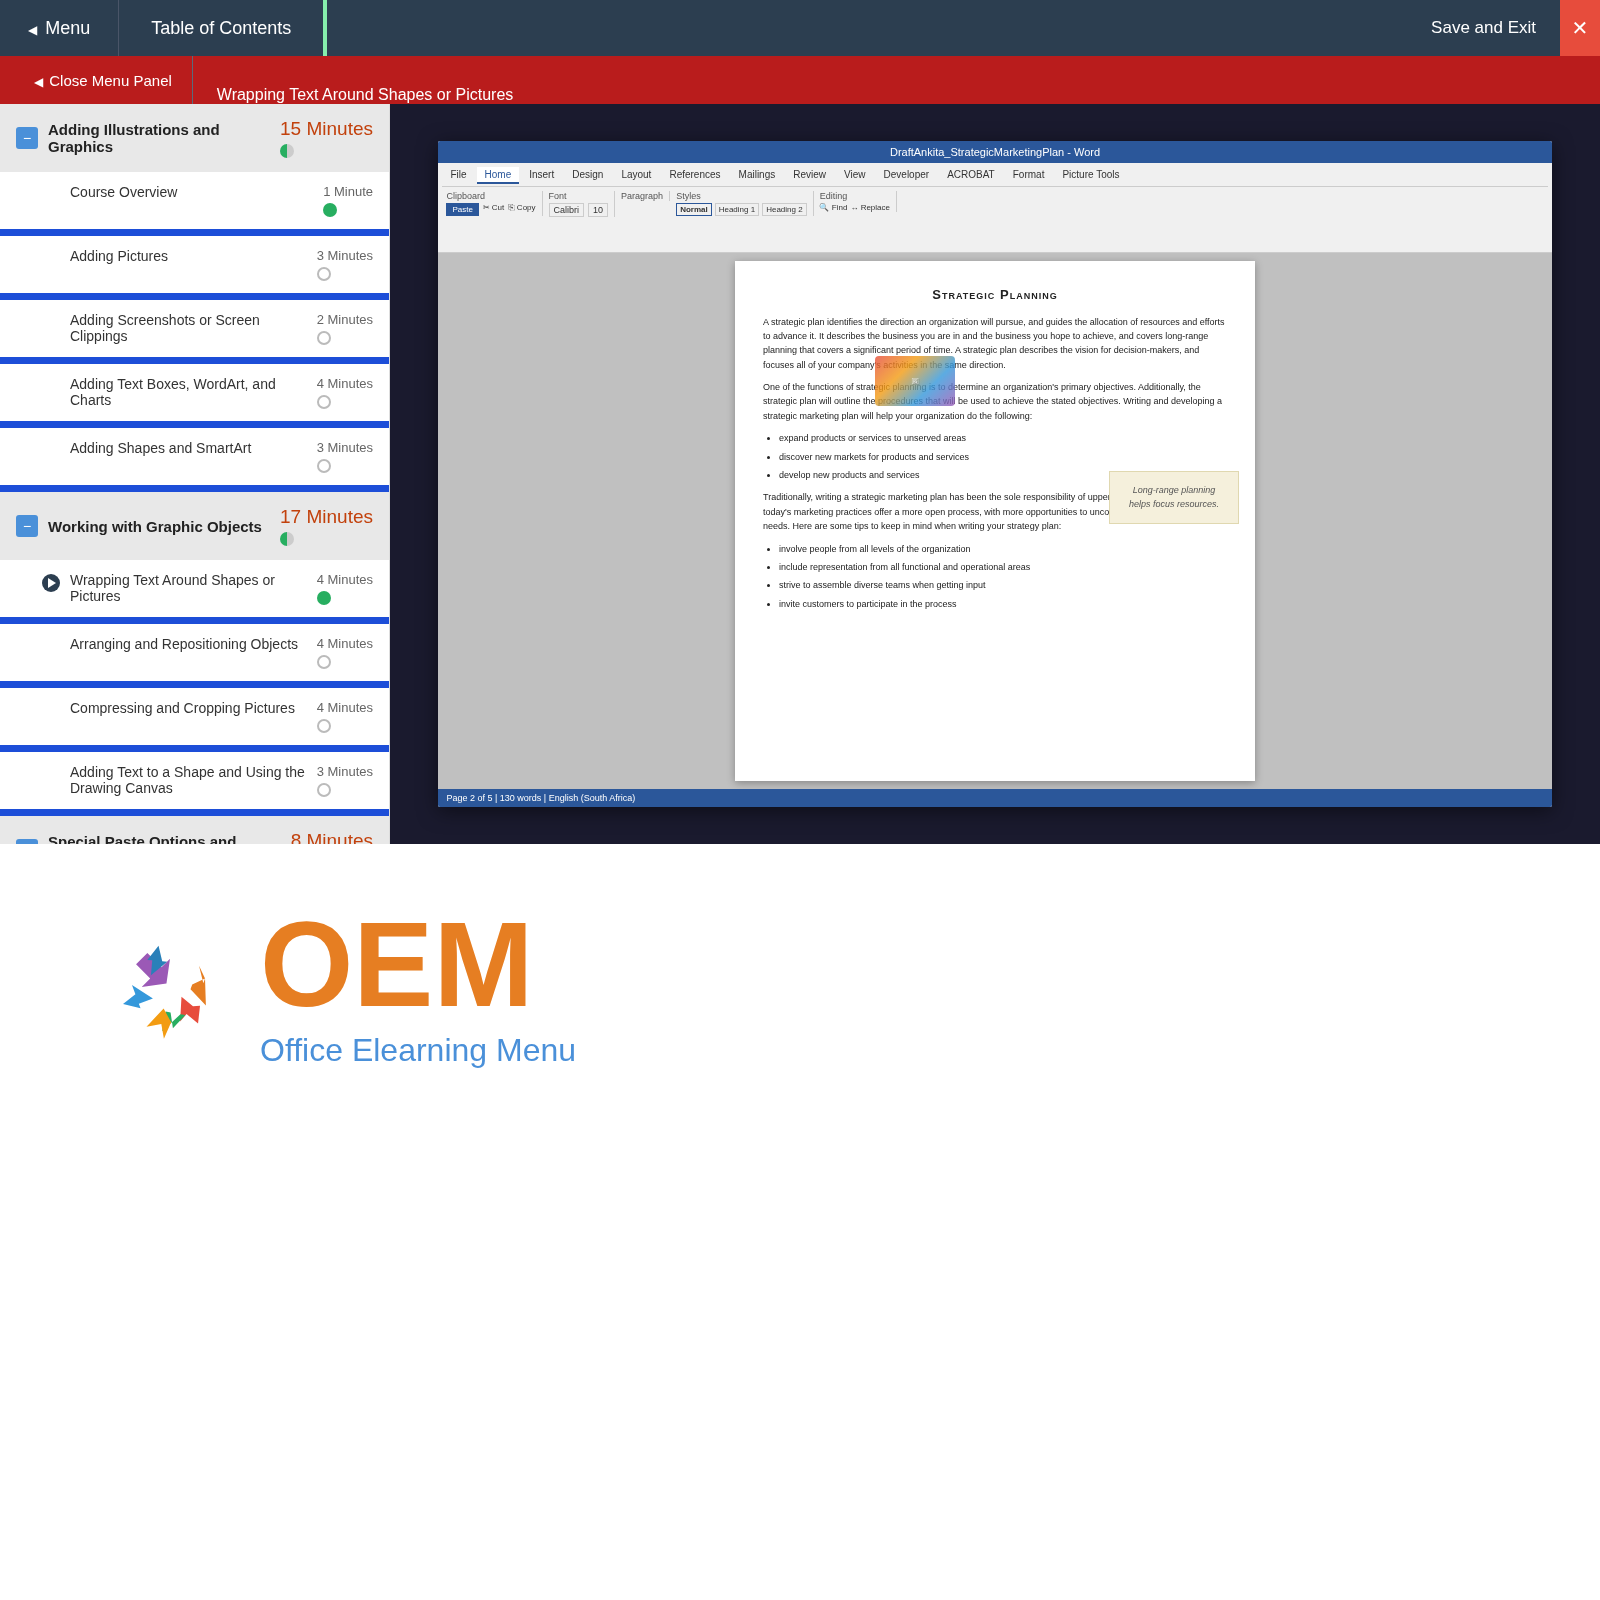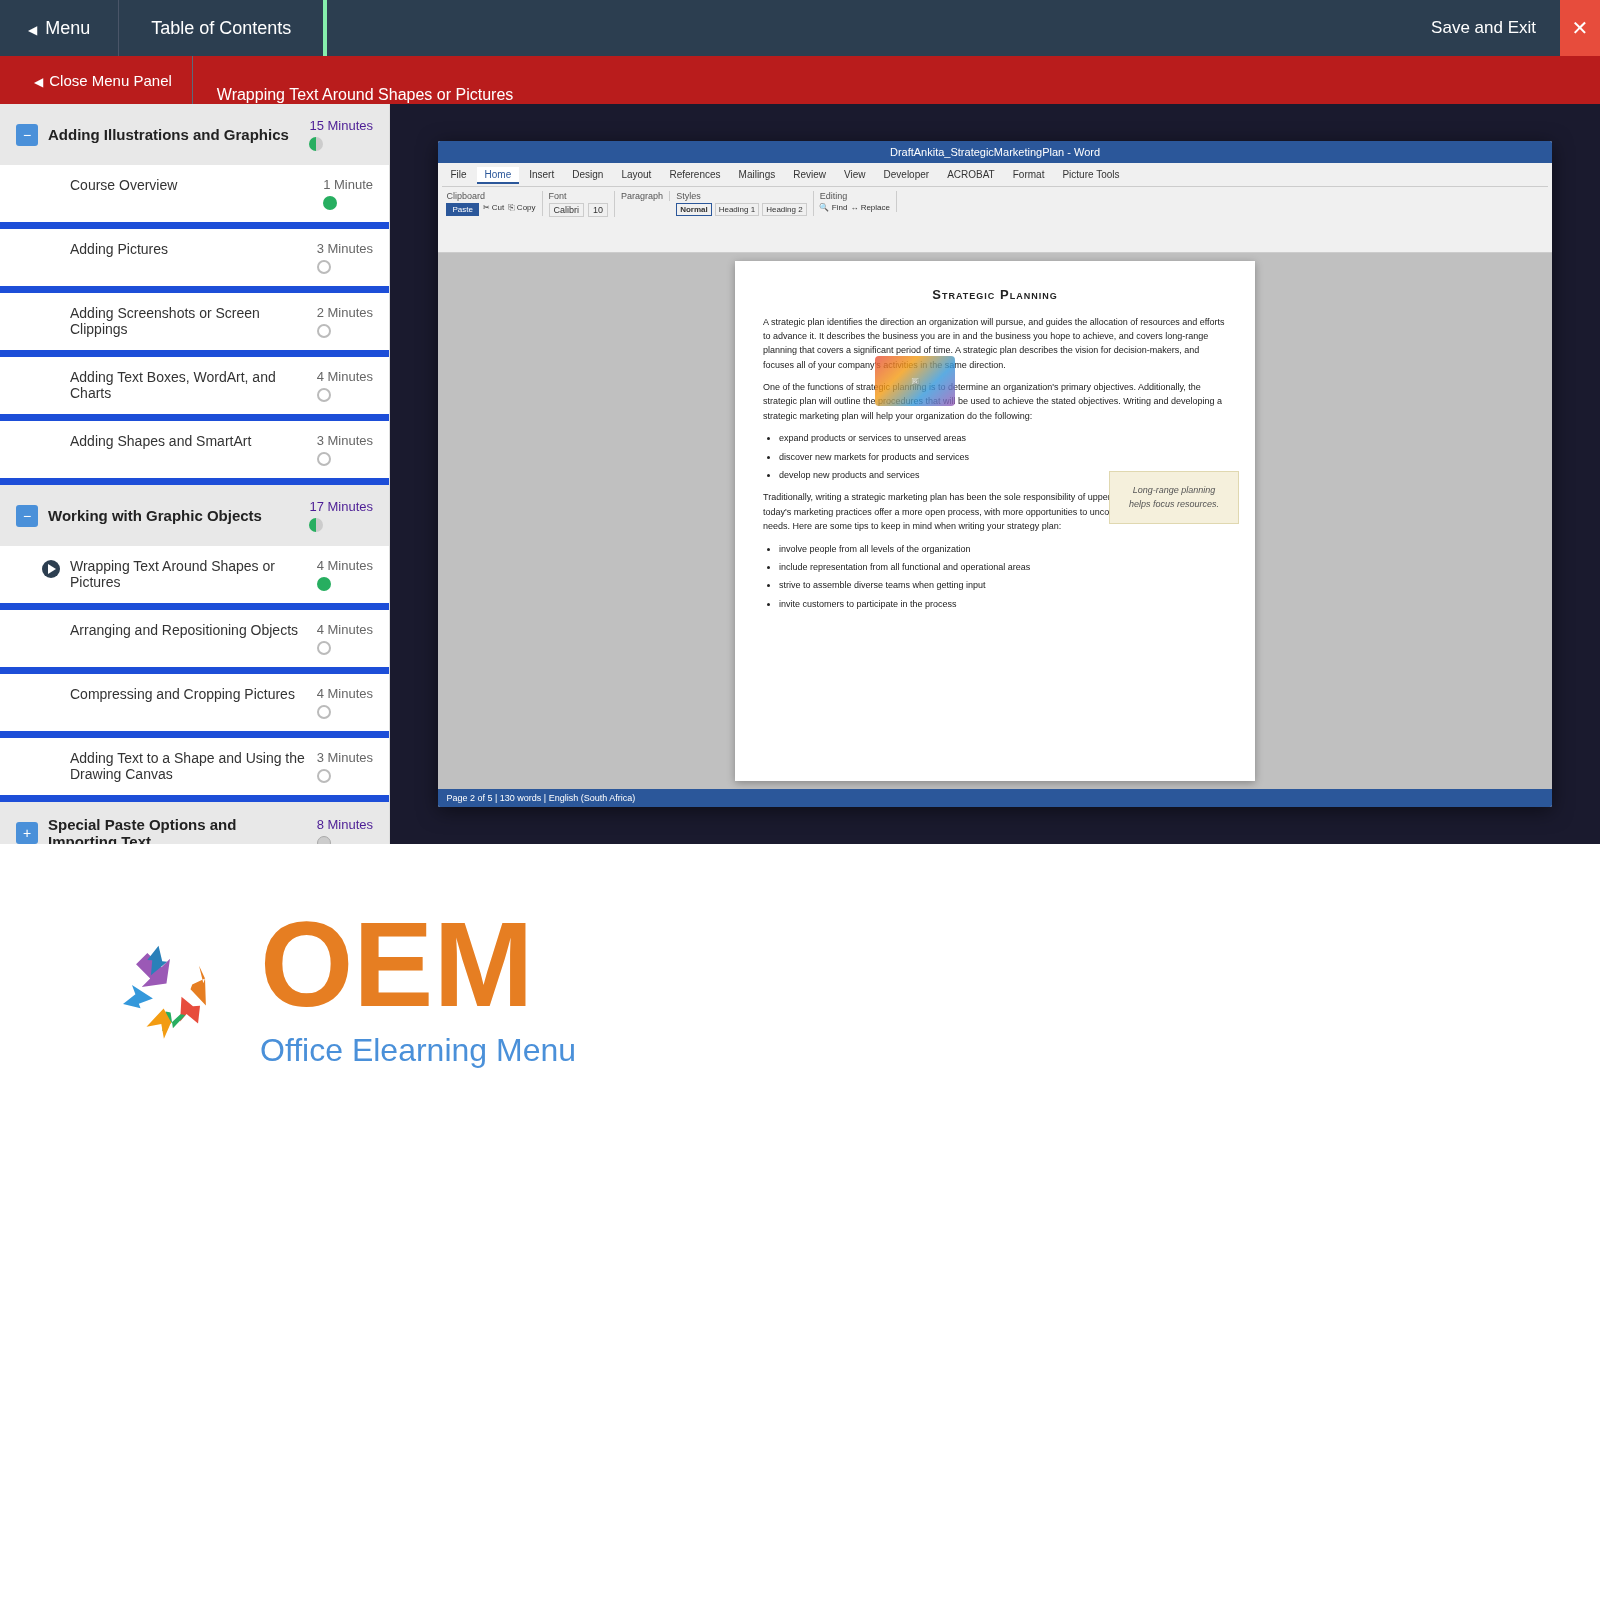--- a/index.html
+++ b/index.html
@@ -128,22 +128,22 @@
     .section-header .section-icon.plus {
       background: #4a90d9;
     }
     .section-header .section-title {
       font-weight: bold;
       font-size: 15px;
       color: #222;
       flex: 1;
     }
     .section-header .section-meta {
-      font-size: 13px;
-      color: #4c1d95;
+      font-size: 19px;
+      color: #c2410c;
       text-align: right;
     }
     .section-header .section-dot {
       width: 14px;
       height: 14px;
       border-radius: 50%;
       margin-top: 4px;
     }
     .section-header .section-dot.half {
       background: linear-gradient(90deg, #27ae60 50%, #ccc 50%);

